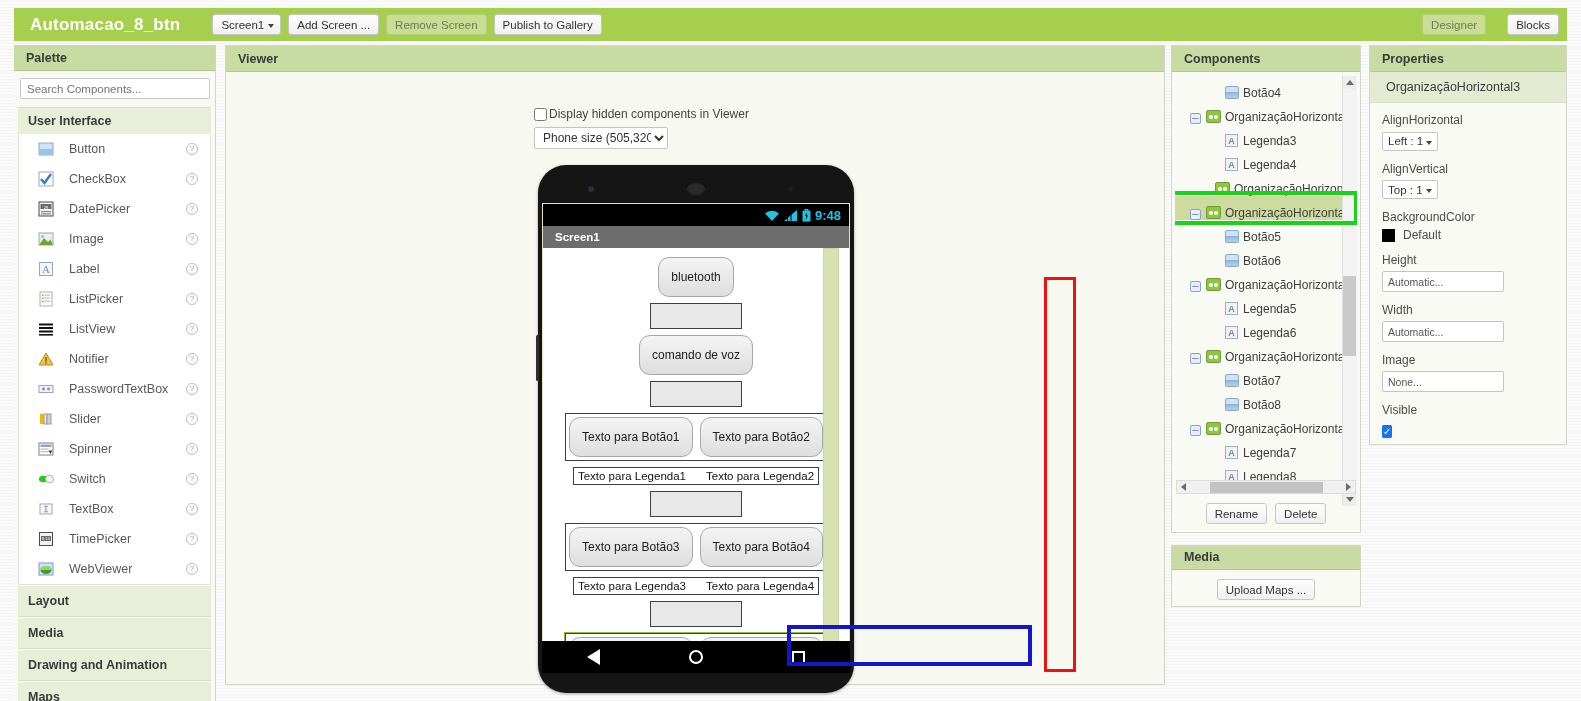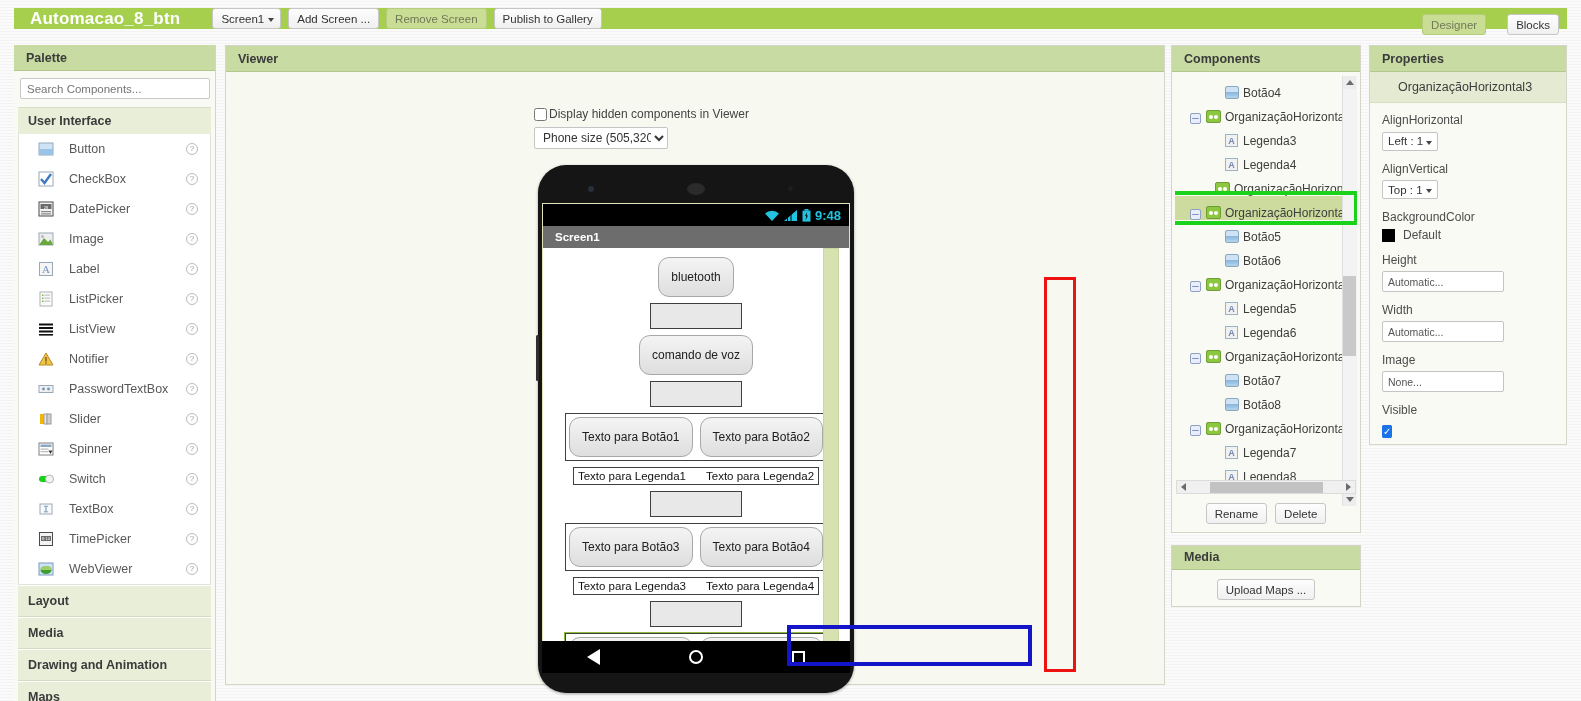--- a/index.html
+++ b/index.html
@@ -14,21 +14,21 @@
     position: relative;
     width: 1581px; height: 701px;
     background:
       repeating-linear-gradient(0deg, #f3f3f3 0 1px, #fbfbfb 1px 3px),
       #f7f7f7;
   }
 
   
   .topbar {
     position: absolute; left: 14px; top: 8px;
-    width: 1553px; height: 21px;
+    width: 1553px; height: 33px;
     background: #a5cf4c;
     display: flex; align-items: center;
   }
   .app-title {
     margin-left: 16px;
     font-size: 17px; font-weight: bold; color: #ffffff;
     letter-spacing: 0.2px;
     white-space: nowrap;
   }
   .topbar-buttons {
@@ -343,21 +343,21 @@
   
   #properties {
     position: absolute; left: 1369px; top: 45px;
     width: 198px; height: 400px;
     border: 1px solid #d4d4c9;
     background: #fafaf5;
   }
   #prop-name {
     background: #e4ebd2;
     border-bottom: 1px solid #d6dec4;
-    padding: 8px 0 8px 28px;
+    padding: 8px 0 8px 16px;
     font-size: 12.5px; color: #3c3c3c;
   }
   #prop-list { padding: 10px 12px 0 12px; }
   .prop-label { font-size: 12px; color: #4c4c4c; margin-bottom: 4px; }
   .prop-gap { height: 11px; }
   .prop-select {
     display: inline-flex; align-items: center;
     border: 1px solid #c4c4c4; background: #fff;
     border-radius: 2px;
     font-size: 11.5px; color: #333;

